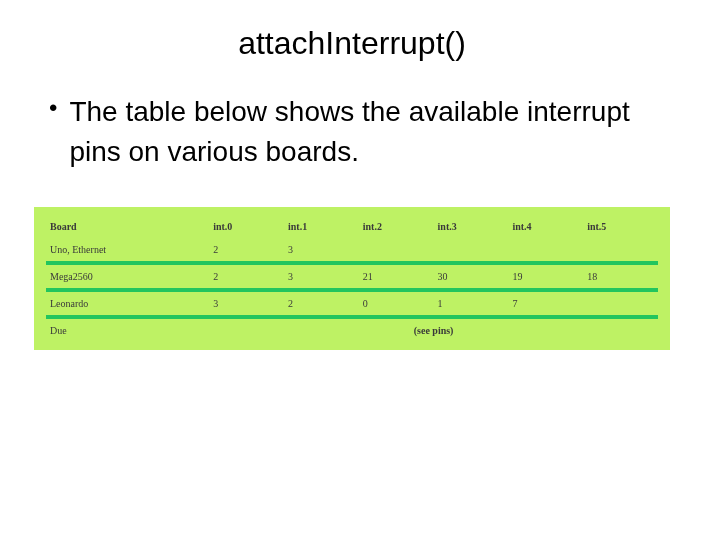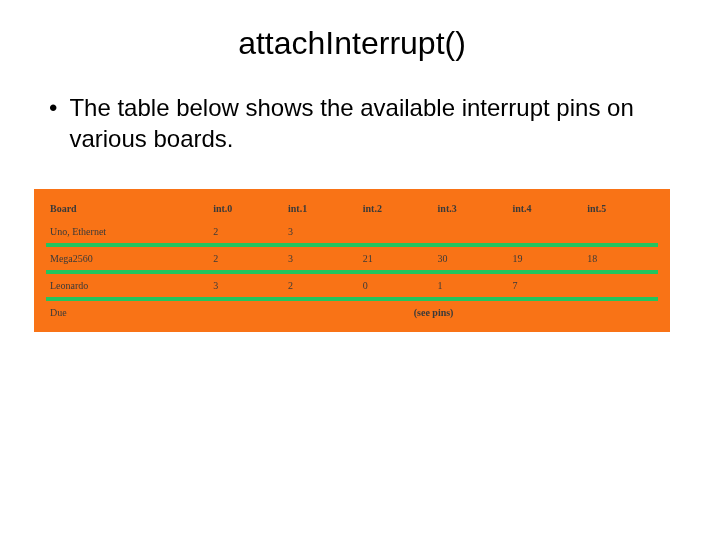--- a/index.html
+++ b/index.html
@@ -2,22 +2,22 @@
 <html><head>
 <meta charset="utf-8">
 <style>
   * { margin: 0; padding: 0; box-sizing: border-box; }
   html, body { width: 720px; height: 540px; background: #fff; font-family: Arial, Helvetica, sans-serif; color: #000; }
   .slide { width: 720px; height: 540px; position: relative; padding: 25px 40px 40px 24px; border-radius: 14px; }
   .title { font-size: 32px; text-align: center; margin-bottom: 30px; font-weight: normal; }
   .bullet-block { padding-left: 25px; margin-bottom: 35px; }
   .bullet { display: flex; align-items: flex-start; }
   .bullet .dot { font-size: 24px; line-height: 32px; margin-right: 12px; }
-  .bullet .text { font-size: 24px; line-height: 31px; }
-  .table-wrap { background: #f97316; padding: 8px 12px 8px 12px; margin: 0 10px; }
+  .bullet .text { font-size: 28px; line-height: 40px; }
+  .table-wrap { background: #bef264; padding: 8px 12px 8px 12px; margin: 0 10px; }
   table { width: 100%; border-collapse: collapse; font-family: Georgia, 'Times New Roman', serif; font-size: 10px; color: #3a3a3a; }
   th, td { text-align: left; padding: 6px 4px; vertical-align: middle; }
   th { font-weight: bold; }
   td.num, th.num { text-align: left; }
   .see-below { text-align: center; font-weight: bold; }
   tr { border-bottom: 4px solid #22c55e; }
   tr:last-child { border-bottom: none; }
   .board-col { width: 120px; }
   .int-col { width: 55px; }
 </style>

